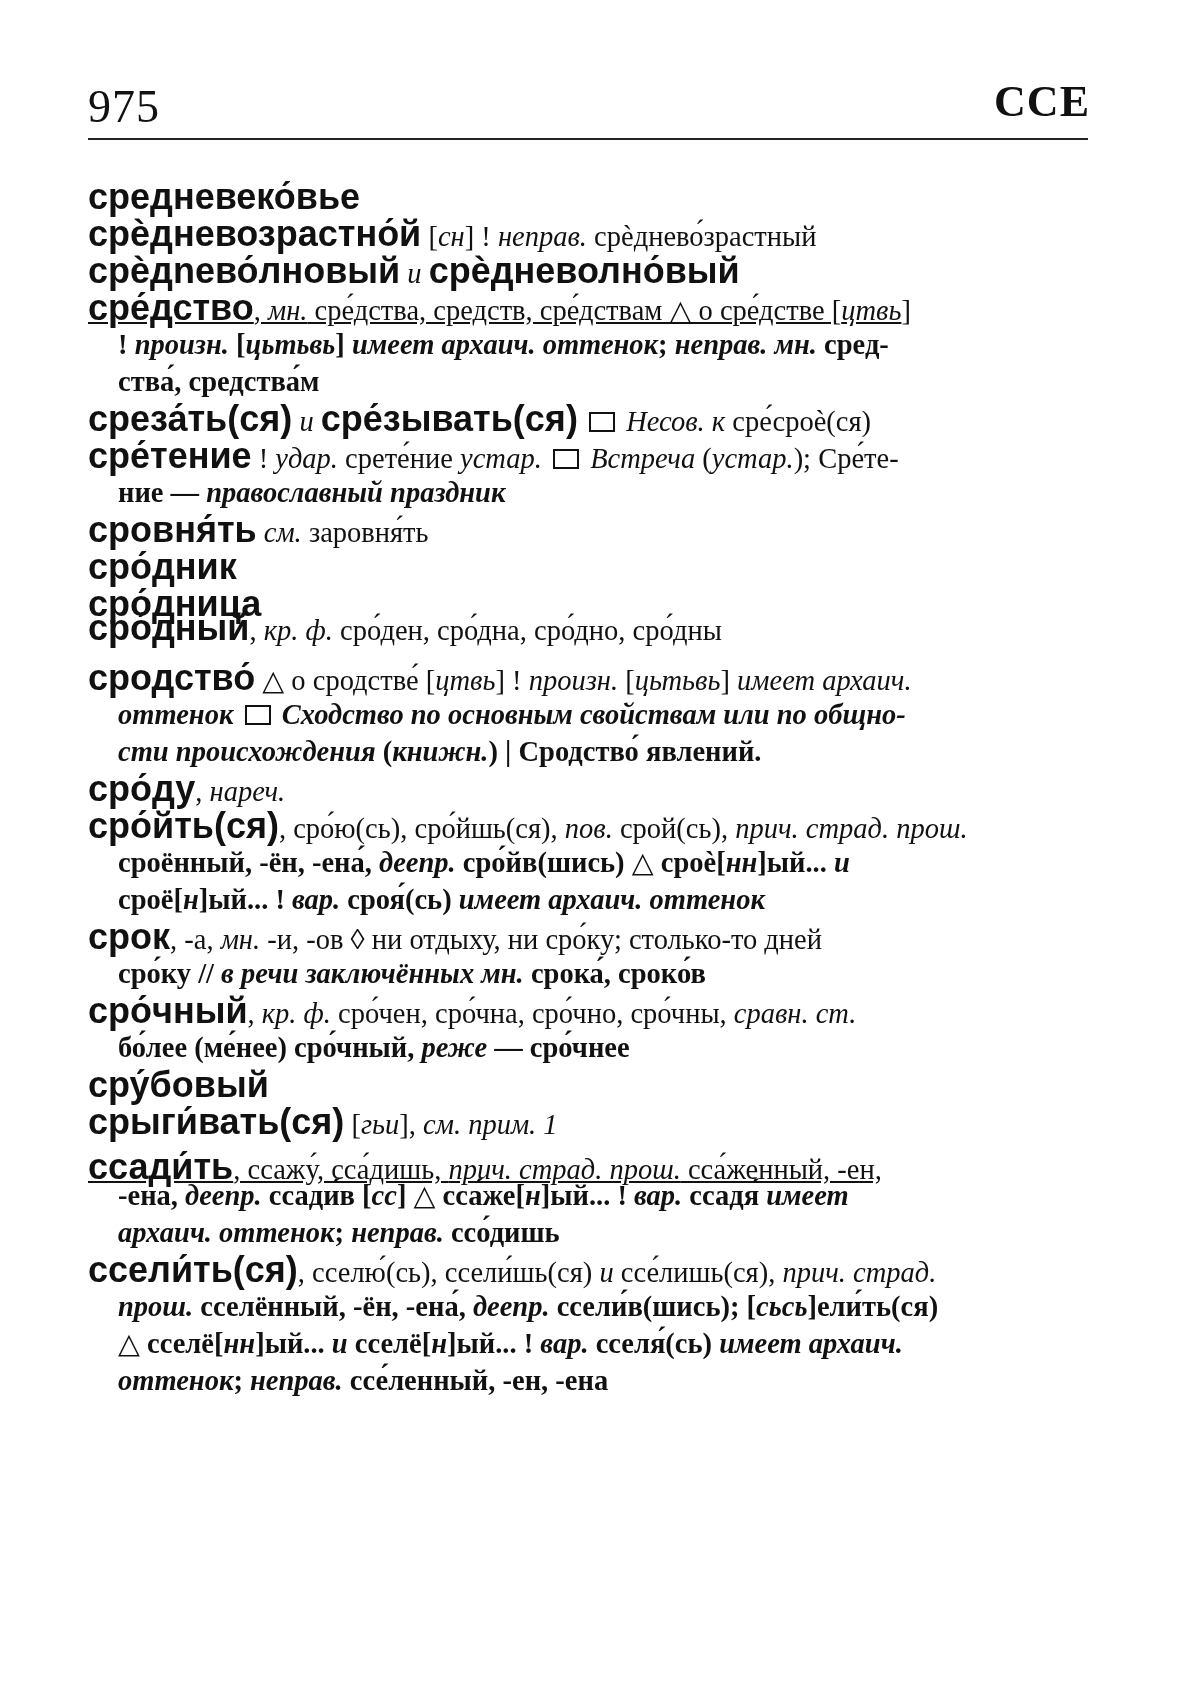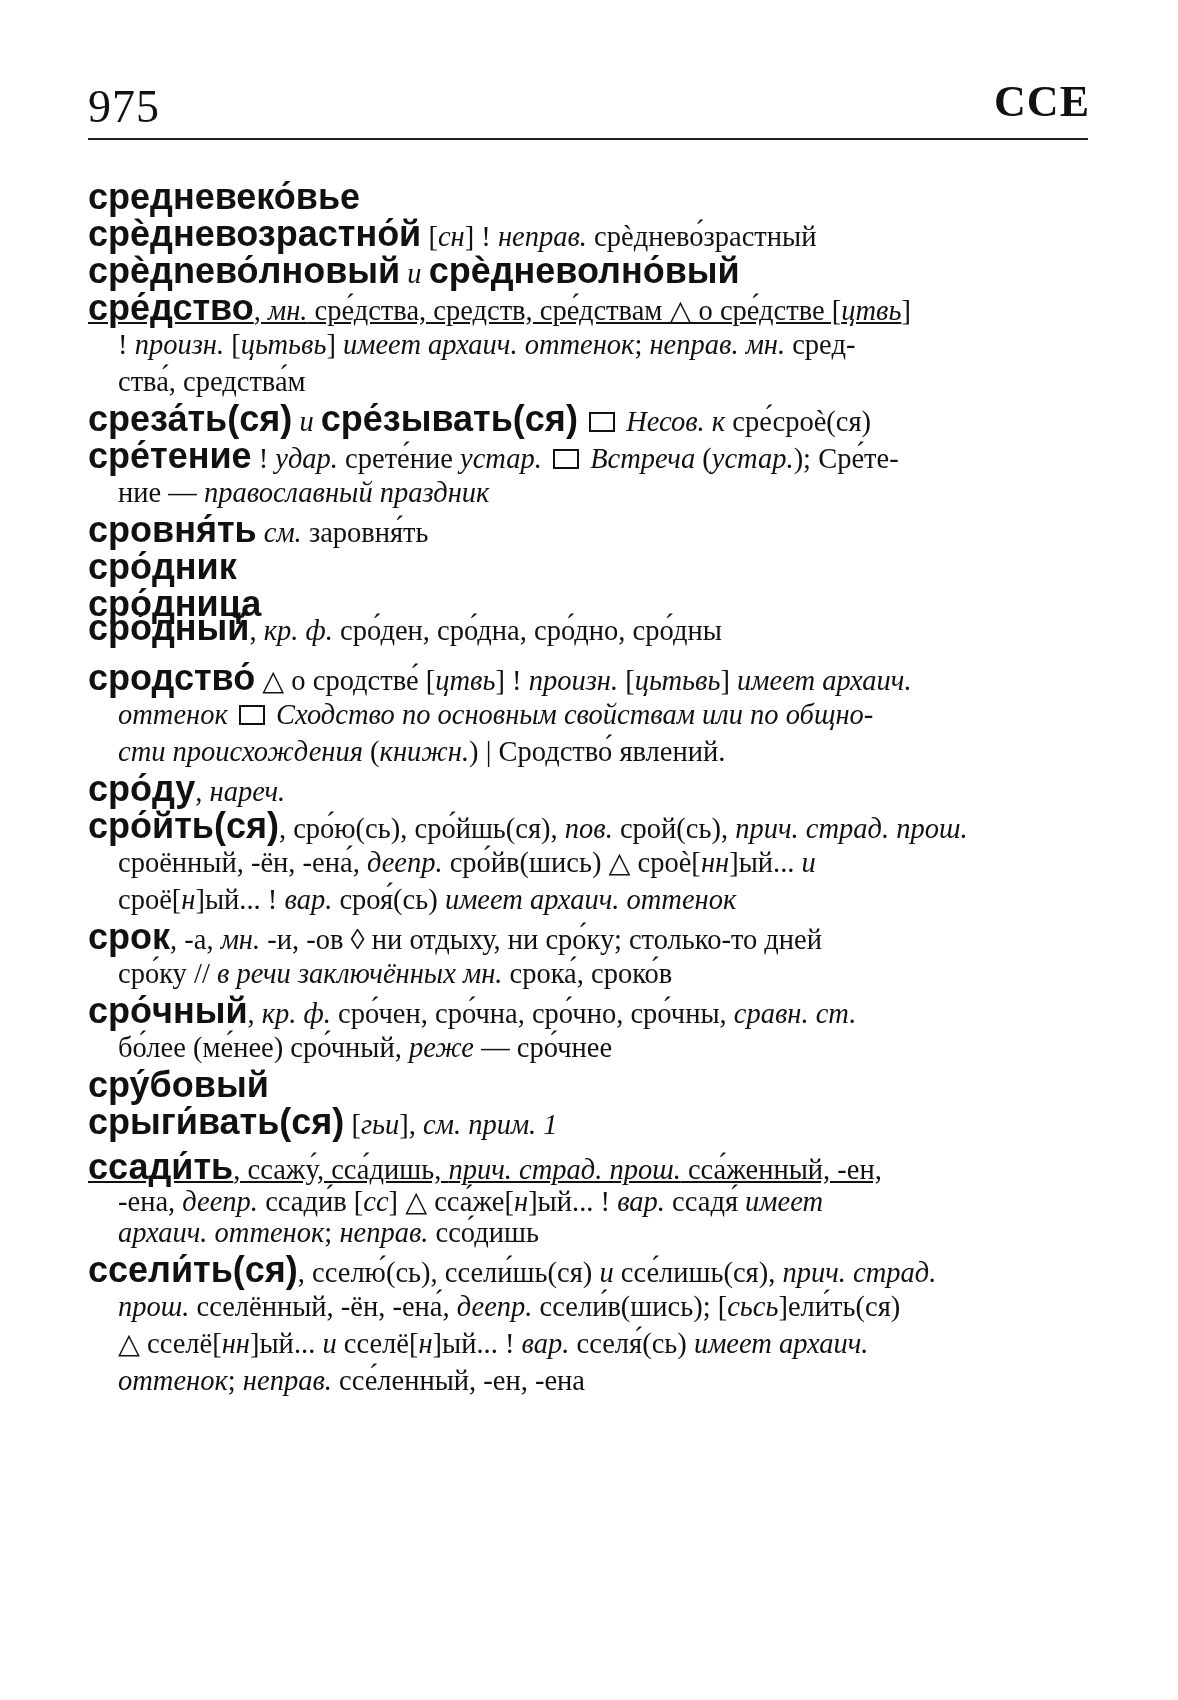--- a/index.html
+++ b/index.html
@@ -3,21 +3,21 @@
 <meta charset="utf-8">
 <style>
   html, body { margin: 0; padding: 0; background: #ffffff; }
   body { width: 1178px; height: 1700px; position: relative; overflow: hidden;
          font-family: "Liberation Serif", "DejaVu Serif", serif; color: #111; }
   .page-number { position: absolute; left: 88px; top: 80px; font-size: 46px; letter-spacing: 1px; }
   .running-head { position: absolute; right: 88px; top: 76px; font-size: 44px; font-weight: bold; letter-spacing: 1px; }
   .rule { position: absolute; left: 88px; right: 90px; top: 138px; border-top: 2px solid #222; }
   .entries { position: absolute; left: 88px; top: 180px; width: 1000px; }
   .line { position: absolute; left: 0; white-space: nowrap; font-size: 28.5px; line-height: 34px; }
-  .line.cont { left: 30px; }
+  .line.cont { left: 30px; font-weight: bold; }
   .hw { font-weight: bold; font-family: "Liberation Sans", "DejaVu Sans", sans-serif; font-size: 36px; }
   .it { font-style: italic; }
   .box { display: inline-block; width: 22px; height: 16px; border: 2px solid #111; vertical-align: -1px; margin: 0 4px; }
 </style>
 </head>
 <body>
 
 <div>
   <div class="page-number">975</div>
   <div class="running-head">ССЕ</div>
@@ -45,19 +45,19 @@
     <div class="line" style="top: 629px;"><span class="hw">сро́йть(ся)</span><span>, сро́ю(сь), сро́йшь(ся), </span><span class="it">пов.</span><span> срой(сь), </span><span class="it">прич. страд. прош.</span></div>
     <div class="line cont" style="top: 666px;"><span>сроённый, -ён, -ена́, </span><span class="it">деепр.</span><span> сро́йв(шись) △ сроѐ[</span><span class="it">нн</span><span>]ый... </span><span class="it">и</span></div>
     <div class="line cont" style="top: 703px;"><span>сроё[</span><span class="it">н</span><span>]ый... ! </span><span class="it">вар.</span><span> сроя́(сь) </span><span class="it">имеет архаич. оттенок</span></div>
     <div class="line" style="top: 740px;"><span class="hw">срок</span><span>, -а, </span><span class="it">мн.</span><span> -и, -ов ◊ ни отдыху, ни сро́ку; столько-то дней</span></div>
     <div class="line cont" style="top: 777px;"><span>сро́ку // </span><span class="it">в речи заключённых мн.</span><span> срока́, сроко́в</span></div>
     <div class="line" style="top: 814px;"><span class="hw">сро́чный</span><span>, </span><span class="it">кр. ф.</span><span> сро́чен, сро́чна, сро́чно, сро́чны, </span><span class="it">сравн. ст.</span></div>
     <div class="line cont" style="top: 851px;"><span>бо́лее (ме́нее) сро́чный, </span><span class="it">реже</span><span> — сро́чнее</span></div>
     <div class="line" style="top: 888px;"><span class="hw">сру́бовый</span></div>
     <div class="line" style="top: 925px;"><span class="hw">срыги́вать(ся)</span><span> [</span><span class="it">гьи</span><span>], </span><span class="it">см. прим. 1</span></div>
     <div class="line" style="top: 970px; text-decoration: underline;"><span class="hw">ссади́ть</span><span>, ссажу́, сса́дишь, </span><span class="it">прич. страд. прош.</span><span> сса́женный, -ен,</span></div>
-    <div class="line cont" style="top: 999px; margin-top: 6px;"><span>-ена, </span><span class="it">деепр.</span><span> ссади́в [</span><span class="it">сс</span><span>] △ сса́же[</span><span class="it">н</span><span>]ый... ! </span><span class="it">вар.</span><span> ссадя́ </span><span class="it">имеет</span></div>
+    <div class="line cont" style="top: 999px;"><span>-ена, </span><span class="it">деепр.</span><span> ссади́в [</span><span class="it">сс</span><span>] △ сса́же[</span><span class="it">н</span><span>]ый... ! </span><span class="it">вар.</span><span> ссадя́ </span><span class="it">имеет</span></div>
     <div class="line cont" style="top: 1036px;"><span class="it">архаич. оттенок</span><span>; </span><span class="it">неправ.</span><span> ссо́дишь</span></div>
     <div class="line" style="top: 1073px;"><span class="hw">ссели́ть(ся)</span><span>, ссе​лю́(сь), ссели́шь(ся) </span><span class="it">и</span><span> ссе́лишь(ся), </span><span class="it">прич. страд.</span></div>
     <div class="line cont" style="top: 1110px;"><span class="it">прош.</span><span> сселённый, -ён, -ена́, </span><span class="it">деепр.</span><span> ссели́в(шись); [</span><span class="it">сьсь</span><span>]ели́ть(ся)</span></div>
     <div class="line cont" style="top: 1147px;"><span>△ сселё[</span><span class="it">нн</span><span>]ый... </span><span class="it">и</span><span> сселё[</span><span class="it">н</span><span>]ый... ! </span><span class="it">вар.</span><span> сселя́(сь) </span><span class="it">имеет архаич.</span></div>
     <div class="line cont" style="top: 1184px;"><span class="it">оттенок</span><span>; </span><span class="it">неправ.</span><span> ссе́ленный, -ен, -ена</span></div>
   </div>
 
 </body></html>

